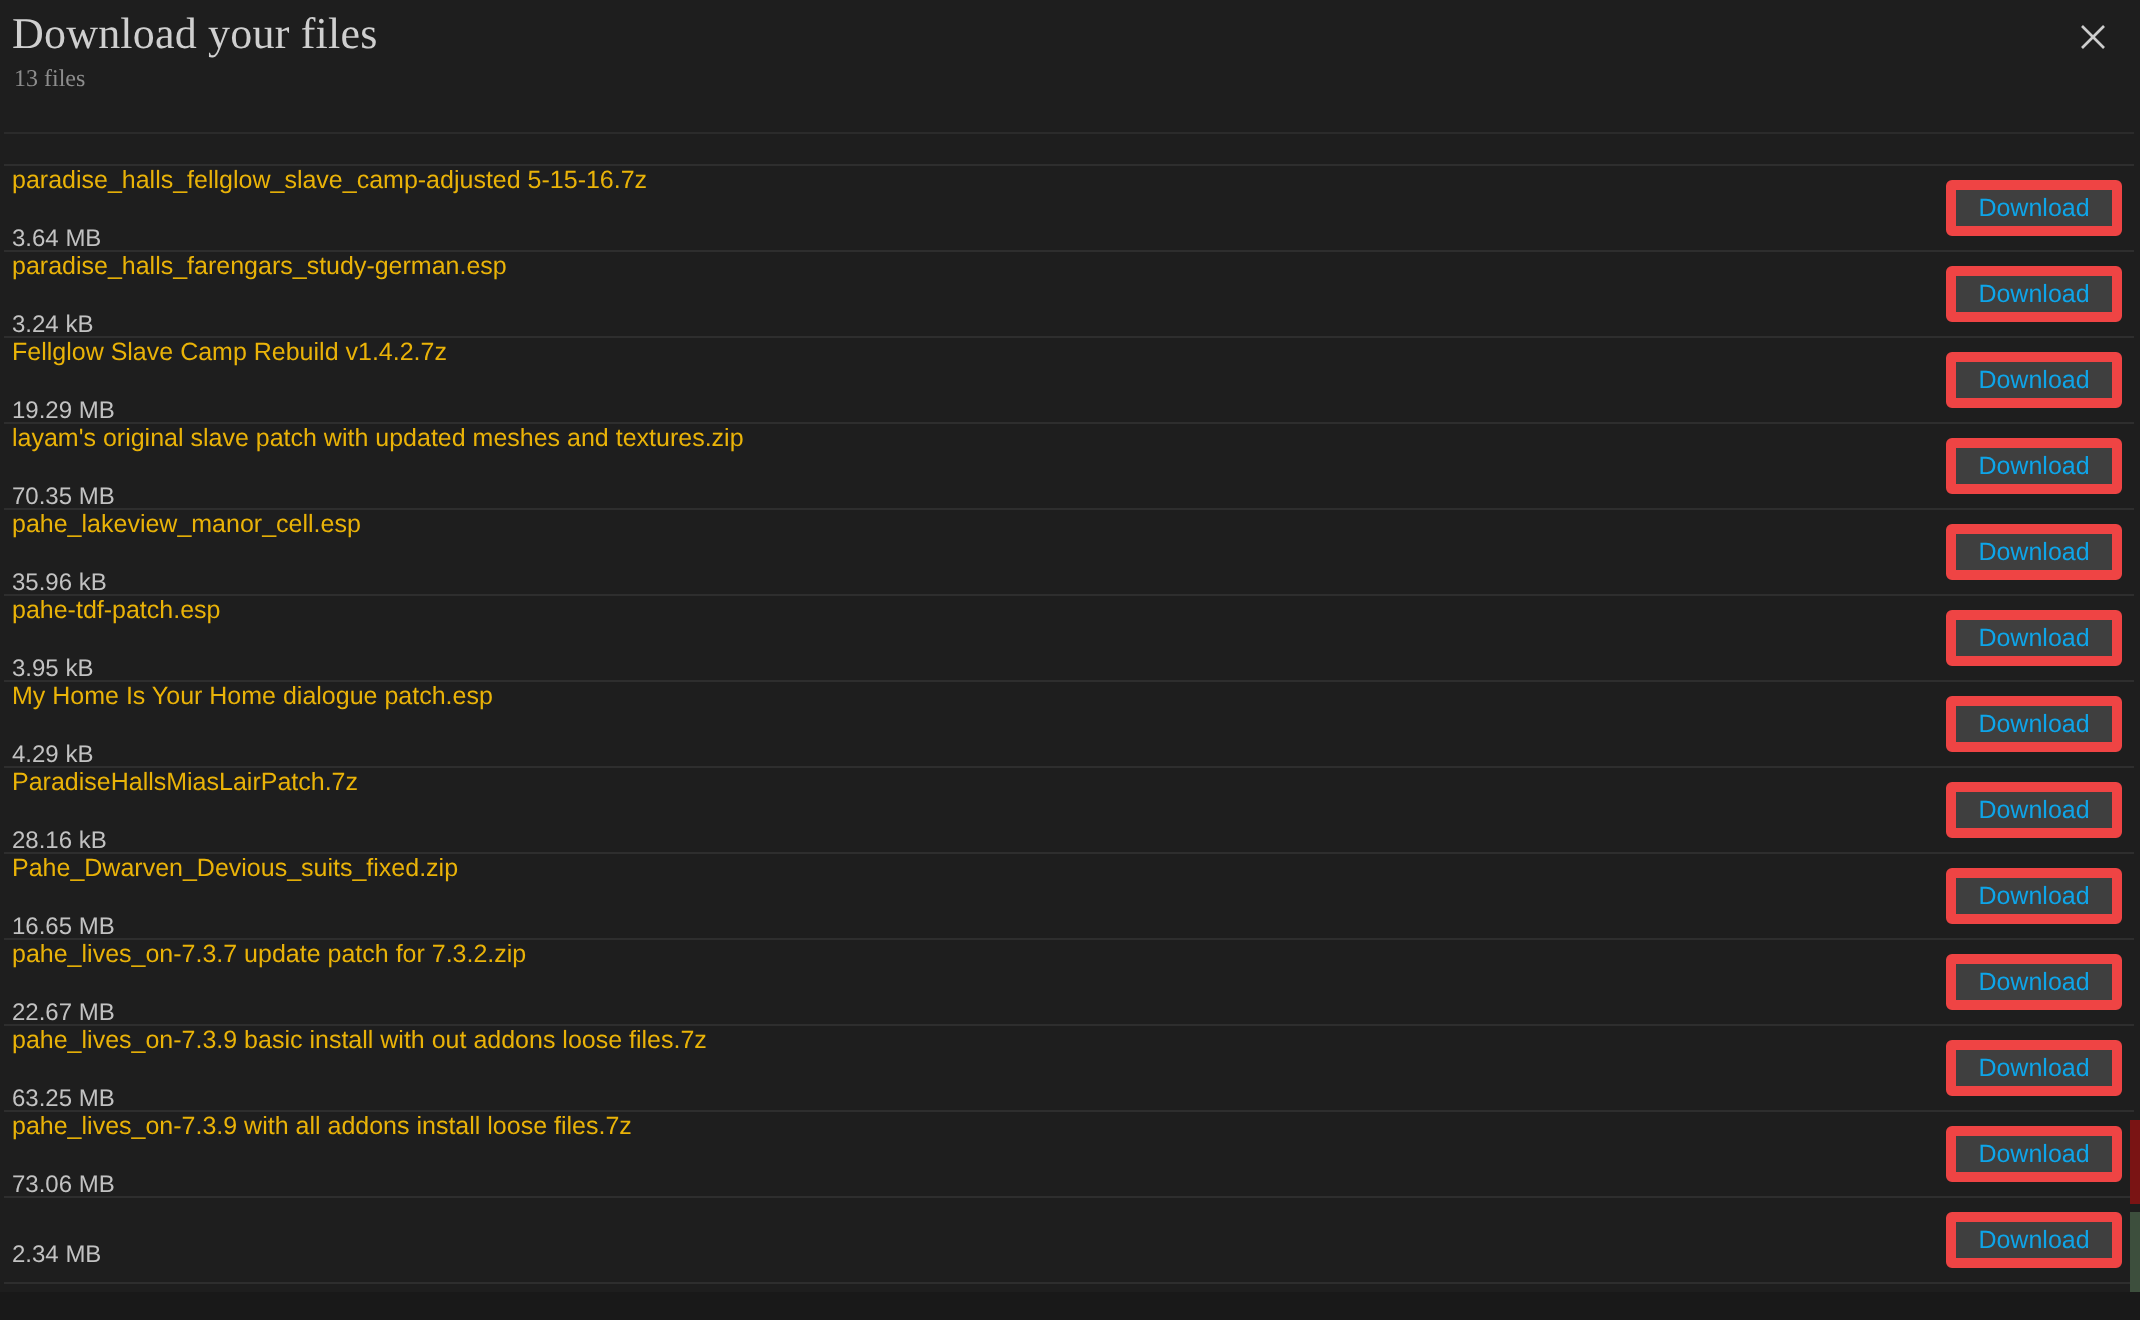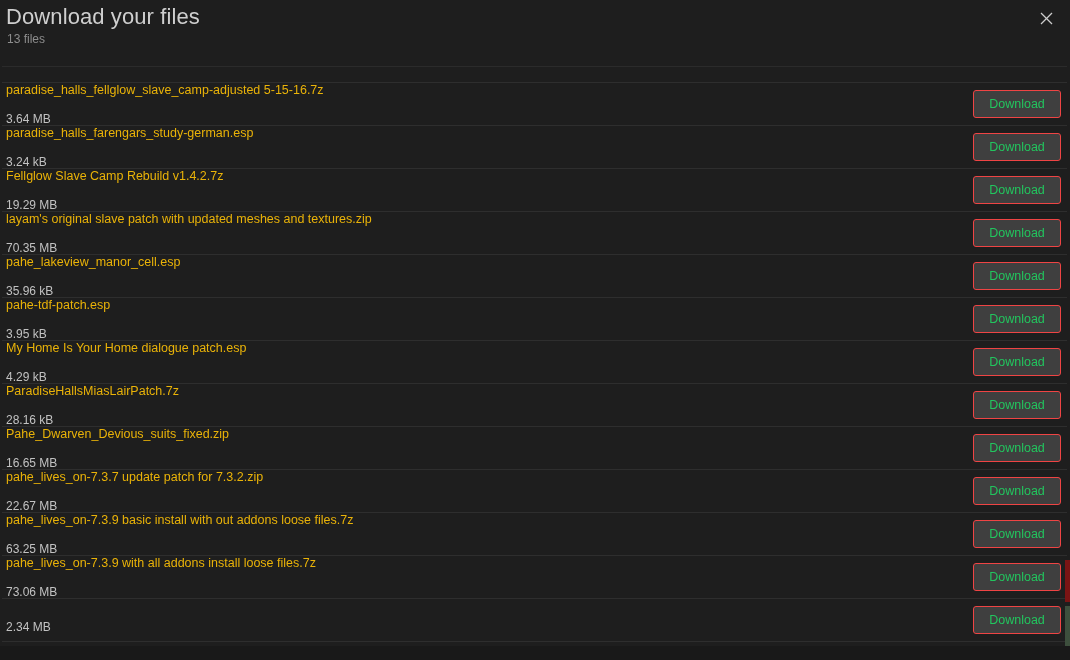--- a/index.html
+++ b/index.html
@@ -14,20 +14,21 @@
     font-family: "Liberation Sans", sans-serif;
     color: #d2d2d2;
     position: relative;
   }
 
   
   .header {
     position: relative;
     height: 58px;
     padding: 4px;
+    font-family: Liberation Serif, serif;
   }
   .title {
     position: absolute;
     left: 6px;
     top: 4px;
     font-size: 22px;
     font-weight: 400;
     color: #cfcfcf;
     letter-spacing: 0.1px;
     white-space: nowrap;
@@ -91,23 +92,23 @@
     color: #c2c2c2;
     line-height: 15px;
     margin-top: 14px;
     white-space: nowrap;
   }
   .dl-btn {
     flex: 0 0 auto;
     width: 88px;
     height: 28px;
     background: #3f3f3f;
-    border: 1px solid #ef4444;
+    border: 5px solid #ef4444;
     border-radius: 3px;
-    color: #22c55e;
+    color: #0ea5e9;
     font-size: 12.5px;
     font-family: "Liberation Sans", sans-serif;
     display: flex;
     align-items: center;
     justify-content: center;
     cursor: pointer;
     margin-right: 6px;
     box-sizing: border-box;
   }
 

